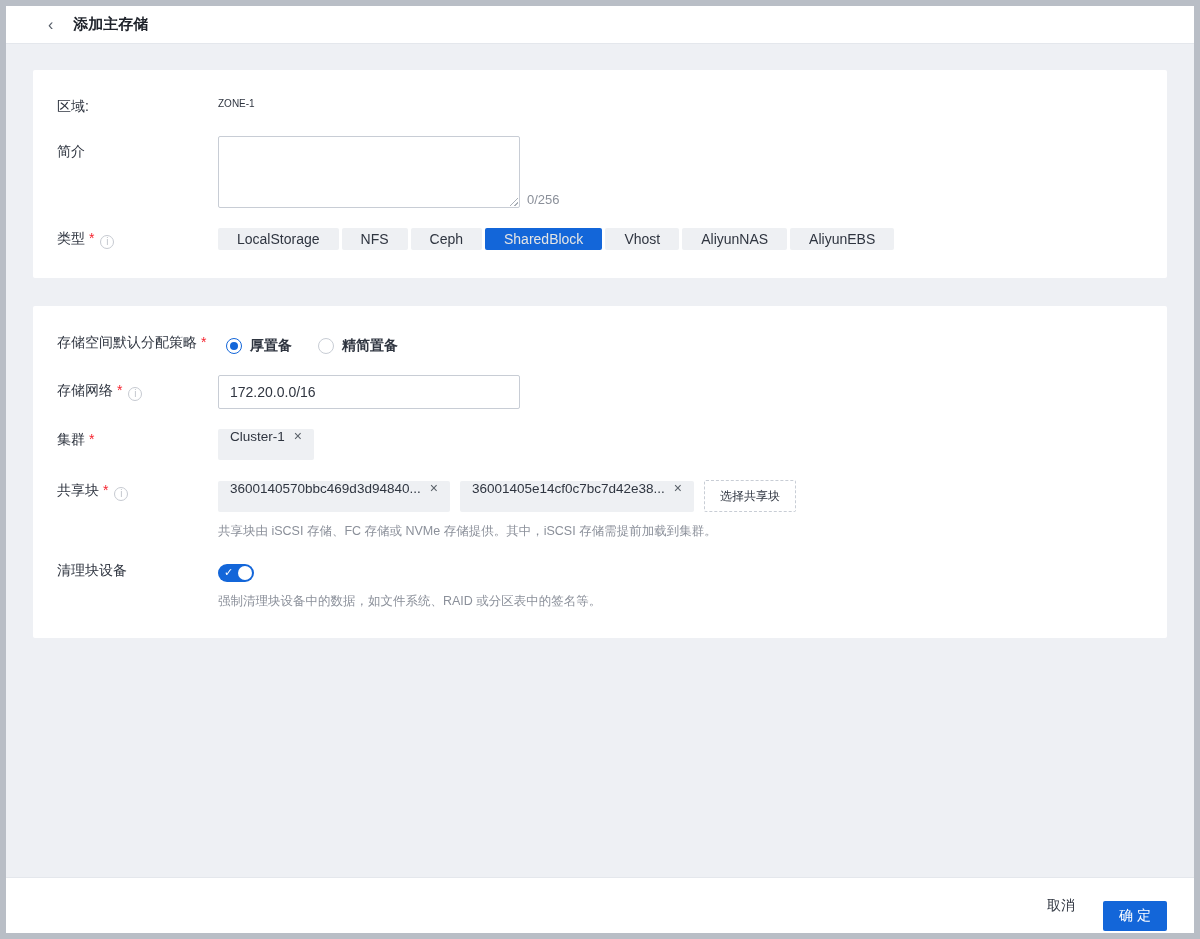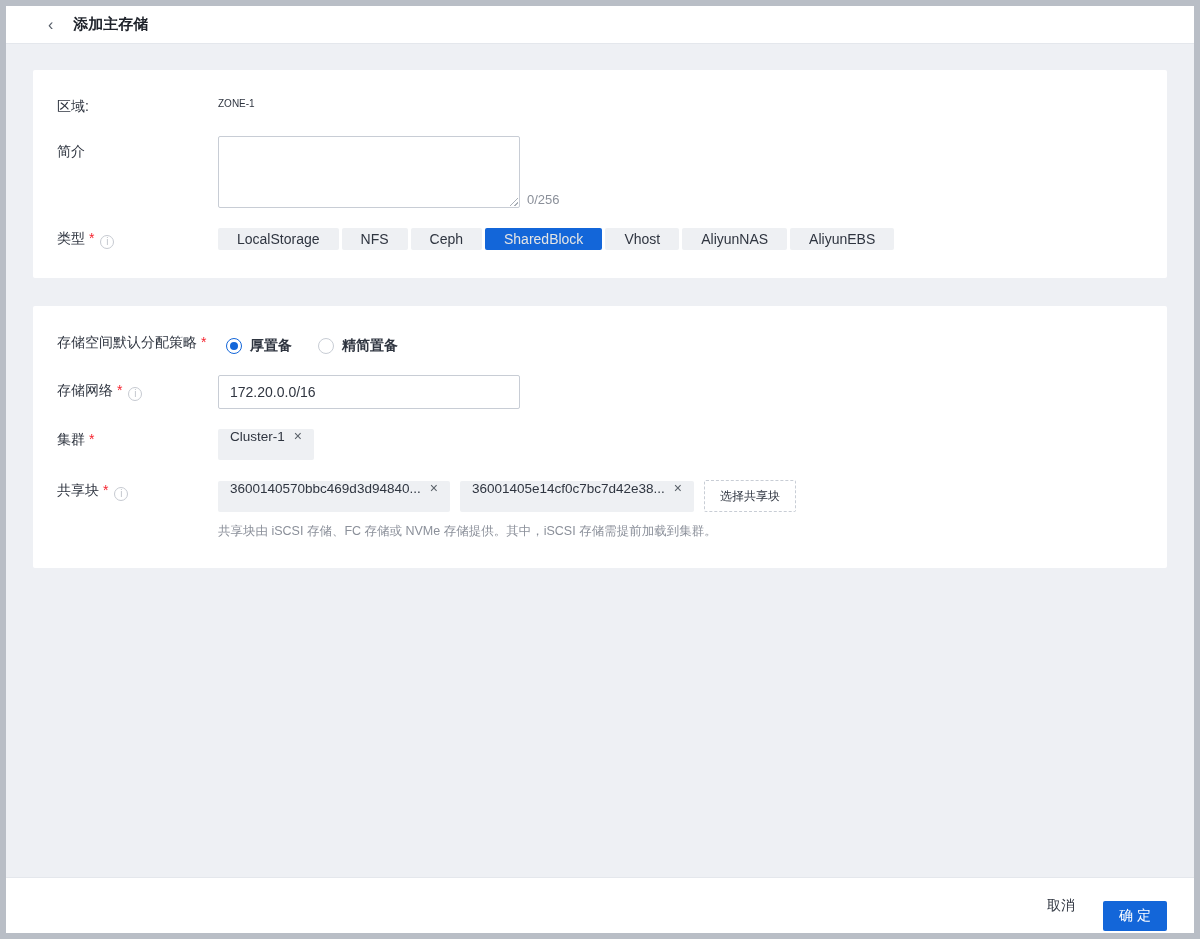--- a/index.html
+++ b/index.html
@@ -259,20 +259,32 @@
               <span class="tag">
                 <span>36001405e14cf0c7bc7d42e38...</span>
                 <span class="tag-close">×</span>
               </span>
               <button class="dashed-btn">选择共享块</button>
             </div>
           <div class="help-text">共享块由 iSCSI 存储、FC 存储或 NVMe 存储提供。其中，iSCSI 存储需提前加载到集群。</div>
         </div>
       </div>
 
+      <div class="form-row">
+        <div class="row-label slim">
+          <span>清理块设备</span>
+        </div>
+        <div class="row-control">
+          <div class="toggle">
+            <span class="check-icon">✓</span>
+            <span class="knob"></span>
+          </div>
+          <div class="help-text">强制清理块设备中的数据，如文件系统、RAID 或分区表中的签名等。</div>
+        </div>
+      </div>
 
     </section>
 
   </div>
 
   <footer class="page-footer">
     <button class="cancel-btn">取消</button>
     <button class="confirm-btn">确定</button>
   </footer>
 

